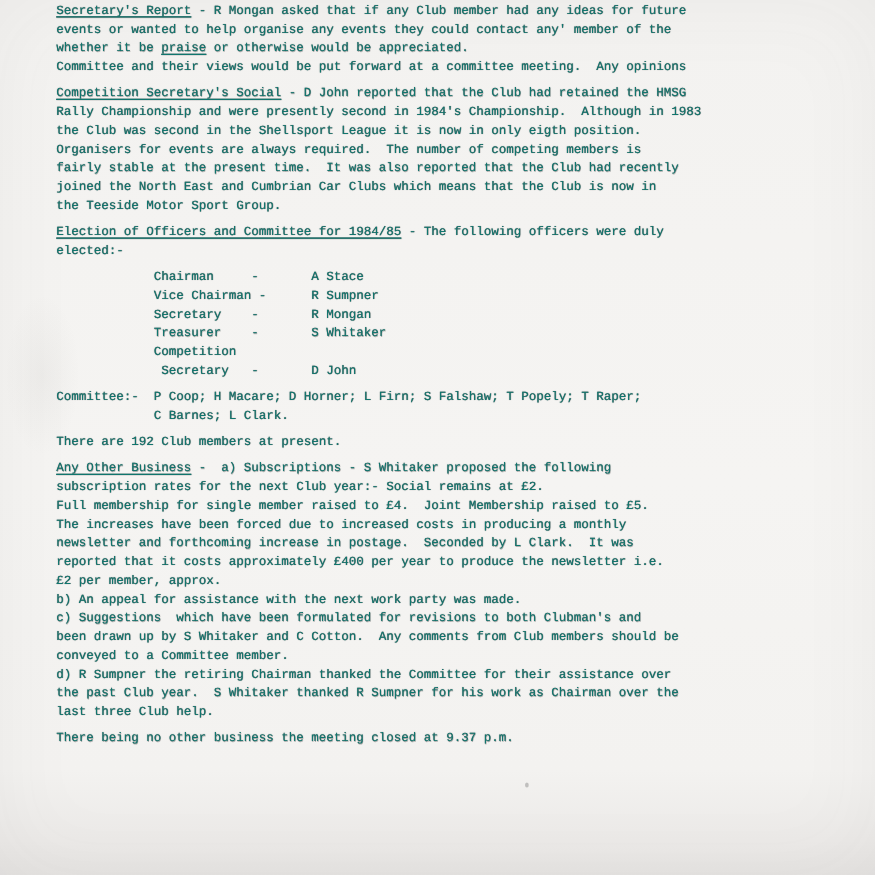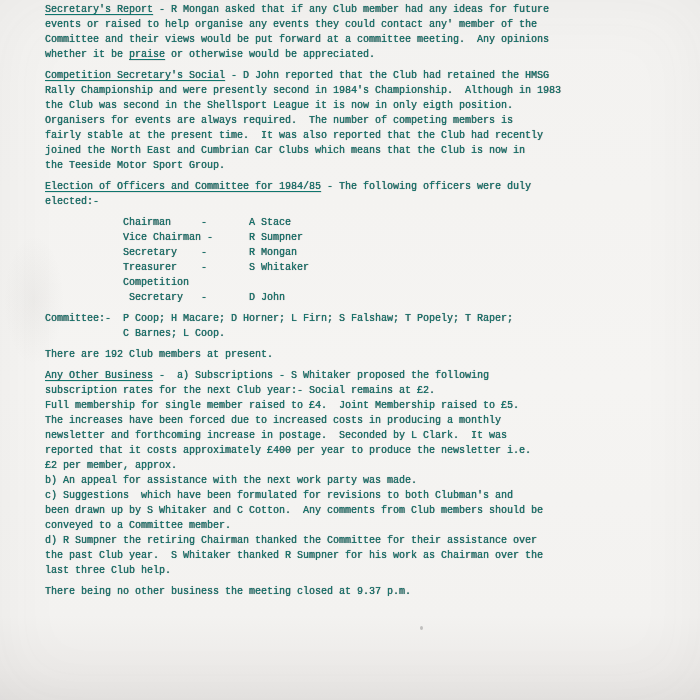--- a/index.html
+++ b/index.html
@@ -62,23 +62,23 @@
 </style>
 </head>
 <body>
 
 <div class="scan-bg"></div>
 <div class="smudge-left"></div>
 <div class="speck"></div>
 <div class="page">
     <div class="block block-secretarys-report">
       <div class="line"><span class="u">Secretary's Report</span><span> - R Mongan asked that if any Club member had any ideas for future</span></div>
-      <div class="line"><span>events or raised to help organise any events they could contact any' member of the</span></div>
+      <div class="line"><span>events or wanted to help organise any events they could contact any' member of the</span></div>
+      <div class="line"><span>whether it be </span><span class="u">praise</span><span> or otherwise would be appreciated.</span></div>
       <div class="line"><span>Committee and their views would be put forward at a committee meeting.  Any opinions</span></div>
-      <div class="line"><span>whether it be </span><span class="u">praise</span><span> or otherwise would be appreciated.</span></div>
     </div>
     <div class="block block-competition-report">
       <div class="line"><span class="u">Competition Secretary's Social</span><span> - D John reported that the Club had retained the HMSG</span></div>
       <div class="line"><span>Rally Championship and were presently second in 1984's Championship.  Although in 1983</span></div>
       <div class="line"><span>the Club was second in the Shellsport League it is now in only eigth position.</span></div>
       <div class="line"><span>Organisers for events are always required.  The number of competing members is</span></div>
       <div class="line"><span>fairly stable at the present time.  It was also reported that the Club had recently</span></div>
       <div class="line"><span>joined the North East and Cumbrian Car Clubs which means that the Club is now in</span></div>
       <div class="line"><span>the Teeside Motor Sport Group.</span></div>
     </div>
@@ -89,21 +89,21 @@
     <div class="block block-officers">
       <div class="line"><span>             Chairman     -       A Stace</span></div>
       <div class="line"><span>             Vice Chairman -      R Sumpner</span></div>
       <div class="line"><span>             Secretary    -       R Mongan</span></div>
       <div class="line"><span>             Treasurer    -       S Whitaker</span></div>
       <div class="line"><span>             Competition</span></div>
       <div class="line"><span>              Secretary   -       D John</span></div>
     </div>
     <div class="block block-committee">
       <div class="line"><span>Committee:-  P Coop; H Macare; D Horner; L Firn; S Falshaw; T Popely; T Raper;</span></div>
-      <div class="line"><span>             C Barnes; L Coop.</span></div>
+      <div class="line"><span>             C Barnes; L Clark.</span></div>
     </div>
     <div class="block block-members">
       <div class="line"><span>There are 192 Club members at present.</span></div>
     </div>
     <div class="block block-aob">
       <div class="line"><span class="u">Any Other Business</span><span> -  a) Subscriptions - S Whitaker proposed the following</span></div>
       <div class="line"><span>subscription rates for the next Club year:- Social remains at £2.</span></div>
       <div class="line"><span>Full membership for single member raised to £4.  Joint Membership raised to £5.</span></div>
       <div class="line"><span>The increases have been forced due to increased costs in producing a monthly</span></div>
       <div class="line"><span>newsletter and forthcoming increase in postage.  Seconded by L Clark.  It was</span></div>

